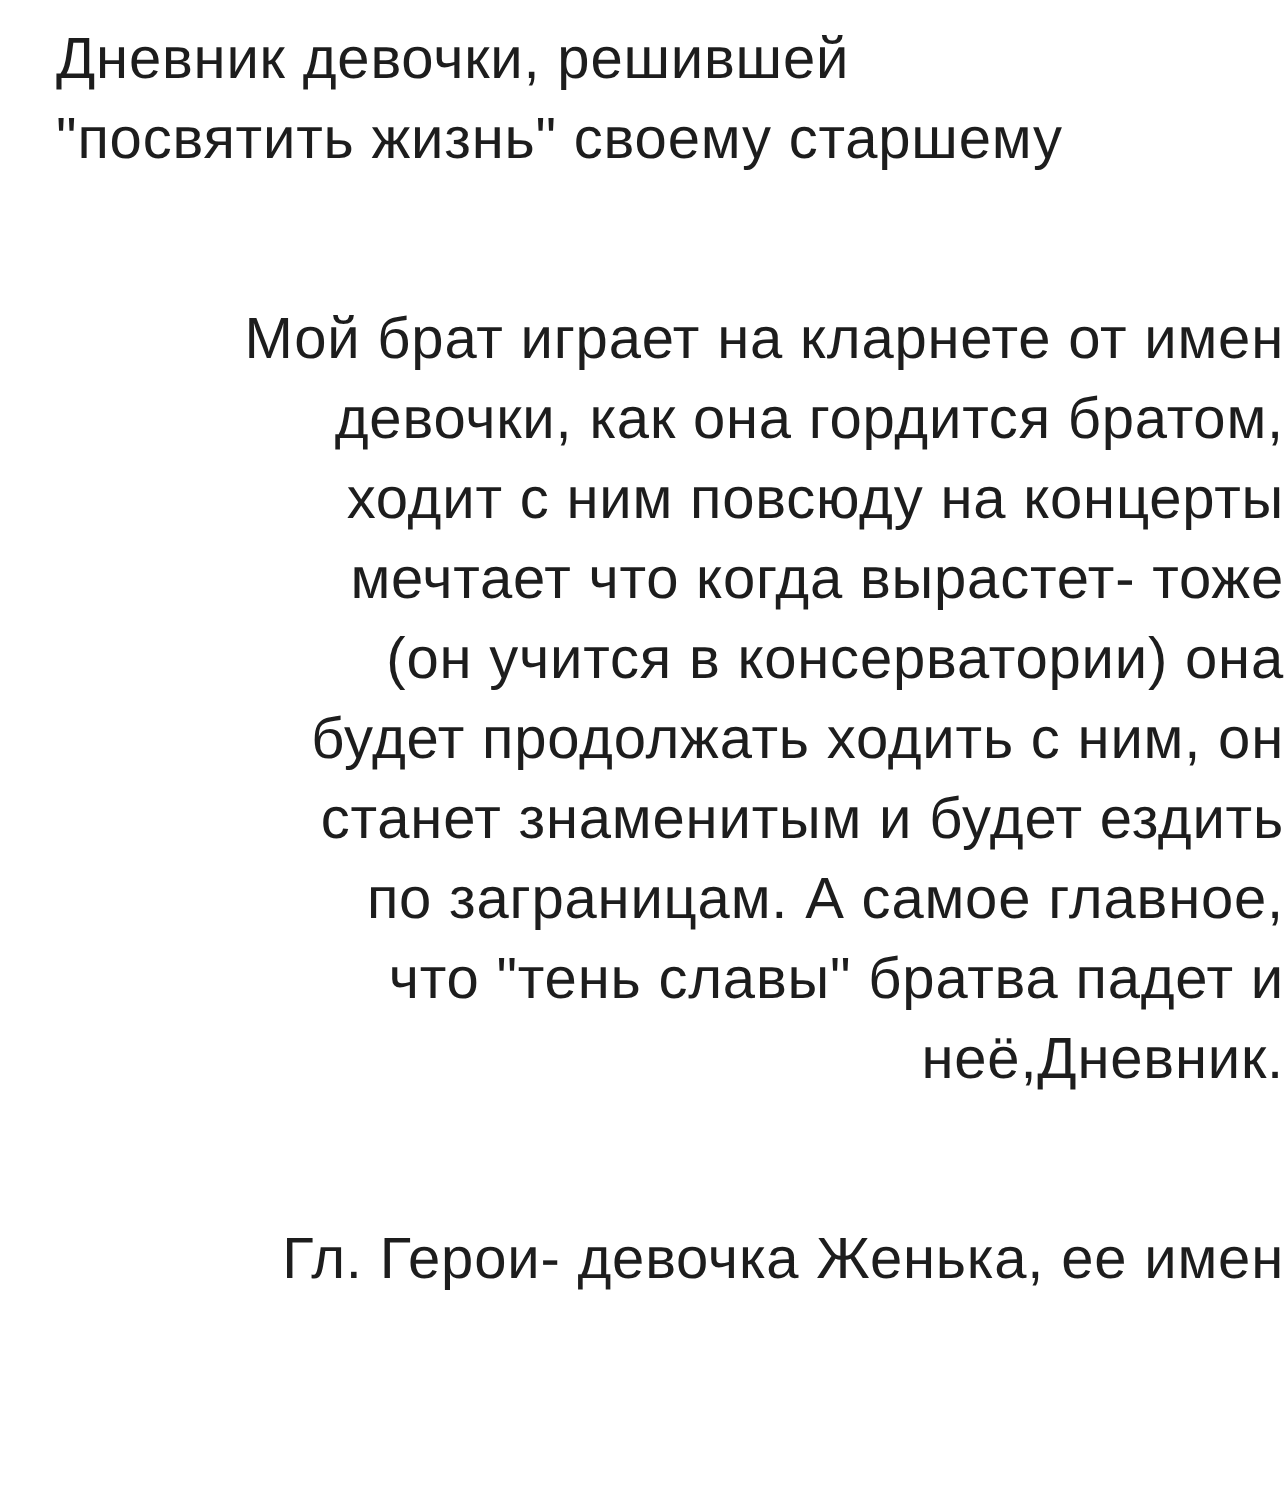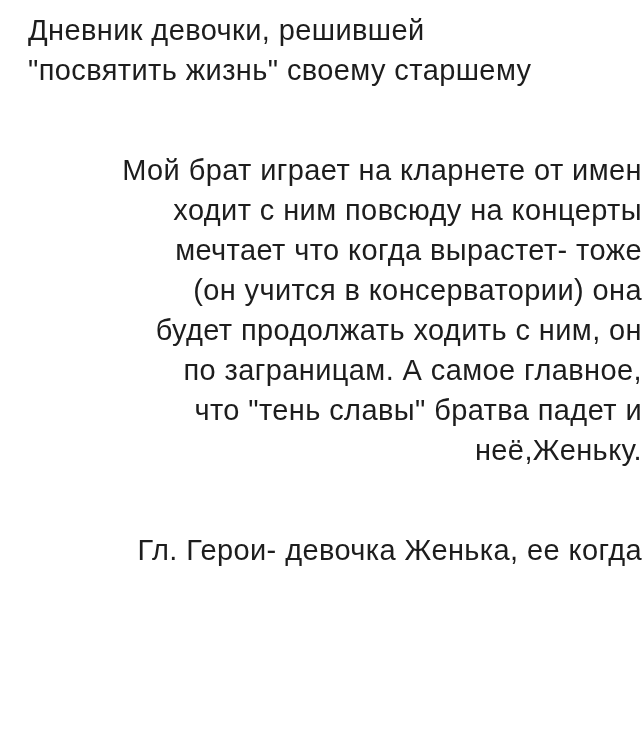--- a/index.html
+++ b/index.html
@@ -41,26 +41,28 @@
 
 <div class="page">
 
   <div class="para">
     <div class="text-line">Дневник девочки, решившей</div>
     <div class="text-line">"посвятить жизнь" своему старшему</div>
   </div>
 
   <div class="para">
     <div class="text-line">Мой брат играет на кларнете от имен</div>
+    <div class="text-line">девочки, как она гордится братом,</div>
     <div class="text-line">ходит с ним повсюду на концерты</div>
     <div class="text-line">мечтает что когда вырастет- тоже</div>
     <div class="text-line">(он учится в консерватории) она</div>
     <div class="text-line">будет продолжать ходить с ним, он</div>
+    <div class="text-line">станет знаменитым и будет ездить</div>
     <div class="text-line">по заграницам. А самое главное,</div>
     <div class="text-line">что "тень славы" братва падет и</div>
-    <div class="text-line">неё,Женьку.</div>
+    <div class="text-line">неё,Дневник.</div>
   </div>
 
   <div class="para">
-    <div class="text-line">Гл. Герои- девочка Женька, ее когда</div>
+    <div class="text-line">Гл. Герои- девочка Женька, ее имен</div>
   </div>
 
 </div>
 
 </body></html>

